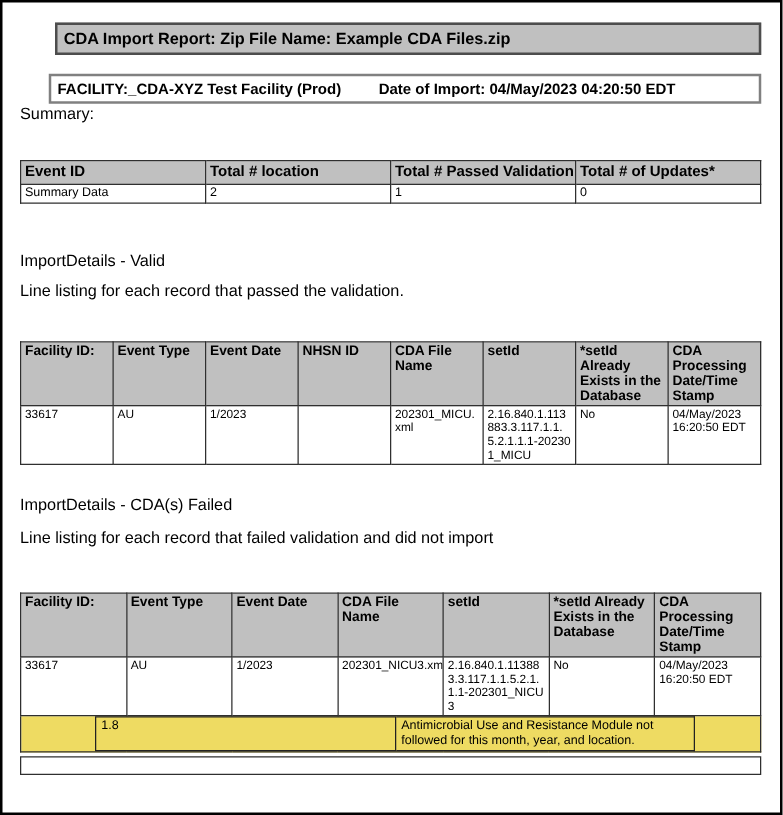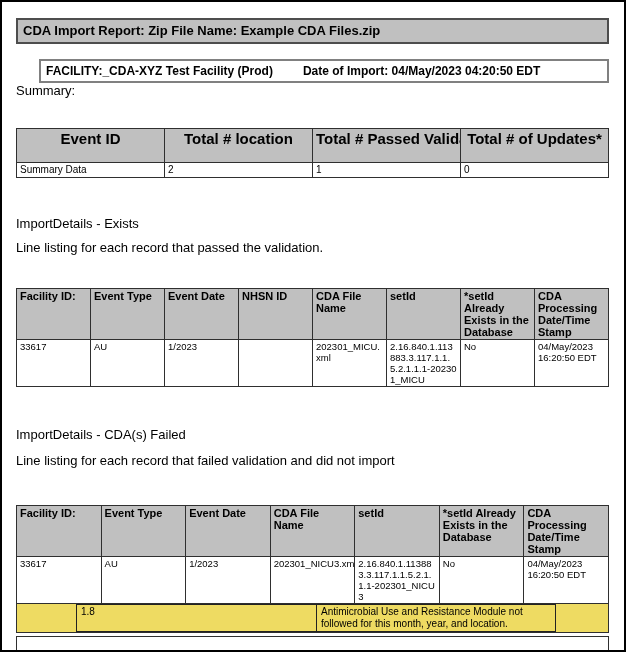--- a/index.html
+++ b/index.html
@@ -12,49 +12,50 @@
     overflow: hidden;
   }
   .page { padding: 0 15px 0 14px; }
 
   .title-box {
     margin-top: 16px;
     background: var(--header-gray, #c0c0c0);
     border: 2px solid #4d4d4d;
     font-weight: bold; font-size: 13px;
     padding: 3px 5px 4px 5px;
+    margin-left: 28px;
   }
   .facility-box {
     margin-top: 15px;
     background: #fff;
     border: 2px solid #808080;
     font-weight: bold; font-size: 12px;
     padding: 3px 5px;
     display: flex;
     margin-left: 23px;
   }
   .facility-box .date { margin-left: 30px; }
 
   .section-text { font-size: 13px; line-height: 15px; }
   .mt-summary { }
   .mt-valid-head { margin-top: 38px; }
   .mt-sub { margin-top: 9px; }
-  .mt-failed-head { margin-top: 40px; }
+  .mt-failed-head { margin-top: 24px; }
   .mt-failed-sub { margin-top: 11px; }
 
   table { border-collapse: collapse; table-layout: fixed; width: 100%; }
   th, td {
     border: 1px solid #2f2f2f;
     vertical-align: top; text-align: left;
     padding: 1px 3px;
   }
   th { background: var(--header-gray, #c0c0c0); font-weight: bold; }
 
   .summary-table { margin-top: 30px; }
-  .summary-table th { font-size: 15px; height: 34px; white-space: nowrap; overflow: hidden; text-align: center; }
+  .summary-table th { font-size: 12px; height: 19px; white-space: nowrap; overflow: hidden; }
   .summary-table td { font-size: 10px; height: 15px; }
 
   .valid-table { margin-top: 33px; }
   .valid-table th { font-size: 11px; height: 50px; line-height: 12px; }
   .valid-table td { font-size: 9.5px; height: 44px; line-height: 11px; }
 
   .failed-table { margin-top: 37px; }
   .failed-table th { font-size: 11px; height: 48px; line-height: 12px; }
   .failed-table td.data { font-size: 9.5px; height: 36px; line-height: 11px; }
 
@@ -114,21 +115,21 @@
     </tr>
     <tr>
       <td>Summary Data</td>
       <td>2</td>
       <td>1</td>
       <td>0</td>
     </tr>
   </tbody>
     </table>
 
-  <div class="section-text mt-valid-head">ImportDetails - Exists</div>
+  <div class="section-text mt-valid-head">ImportDetails - Valid</div>
   <div class="section-text mt-sub">Line listing for each record that passed the validation.</div>
 
   <table class="valid-table">
     <colgroup>
         <col>
         <col>
         <col>
         <col>
         <col>
         <col>

